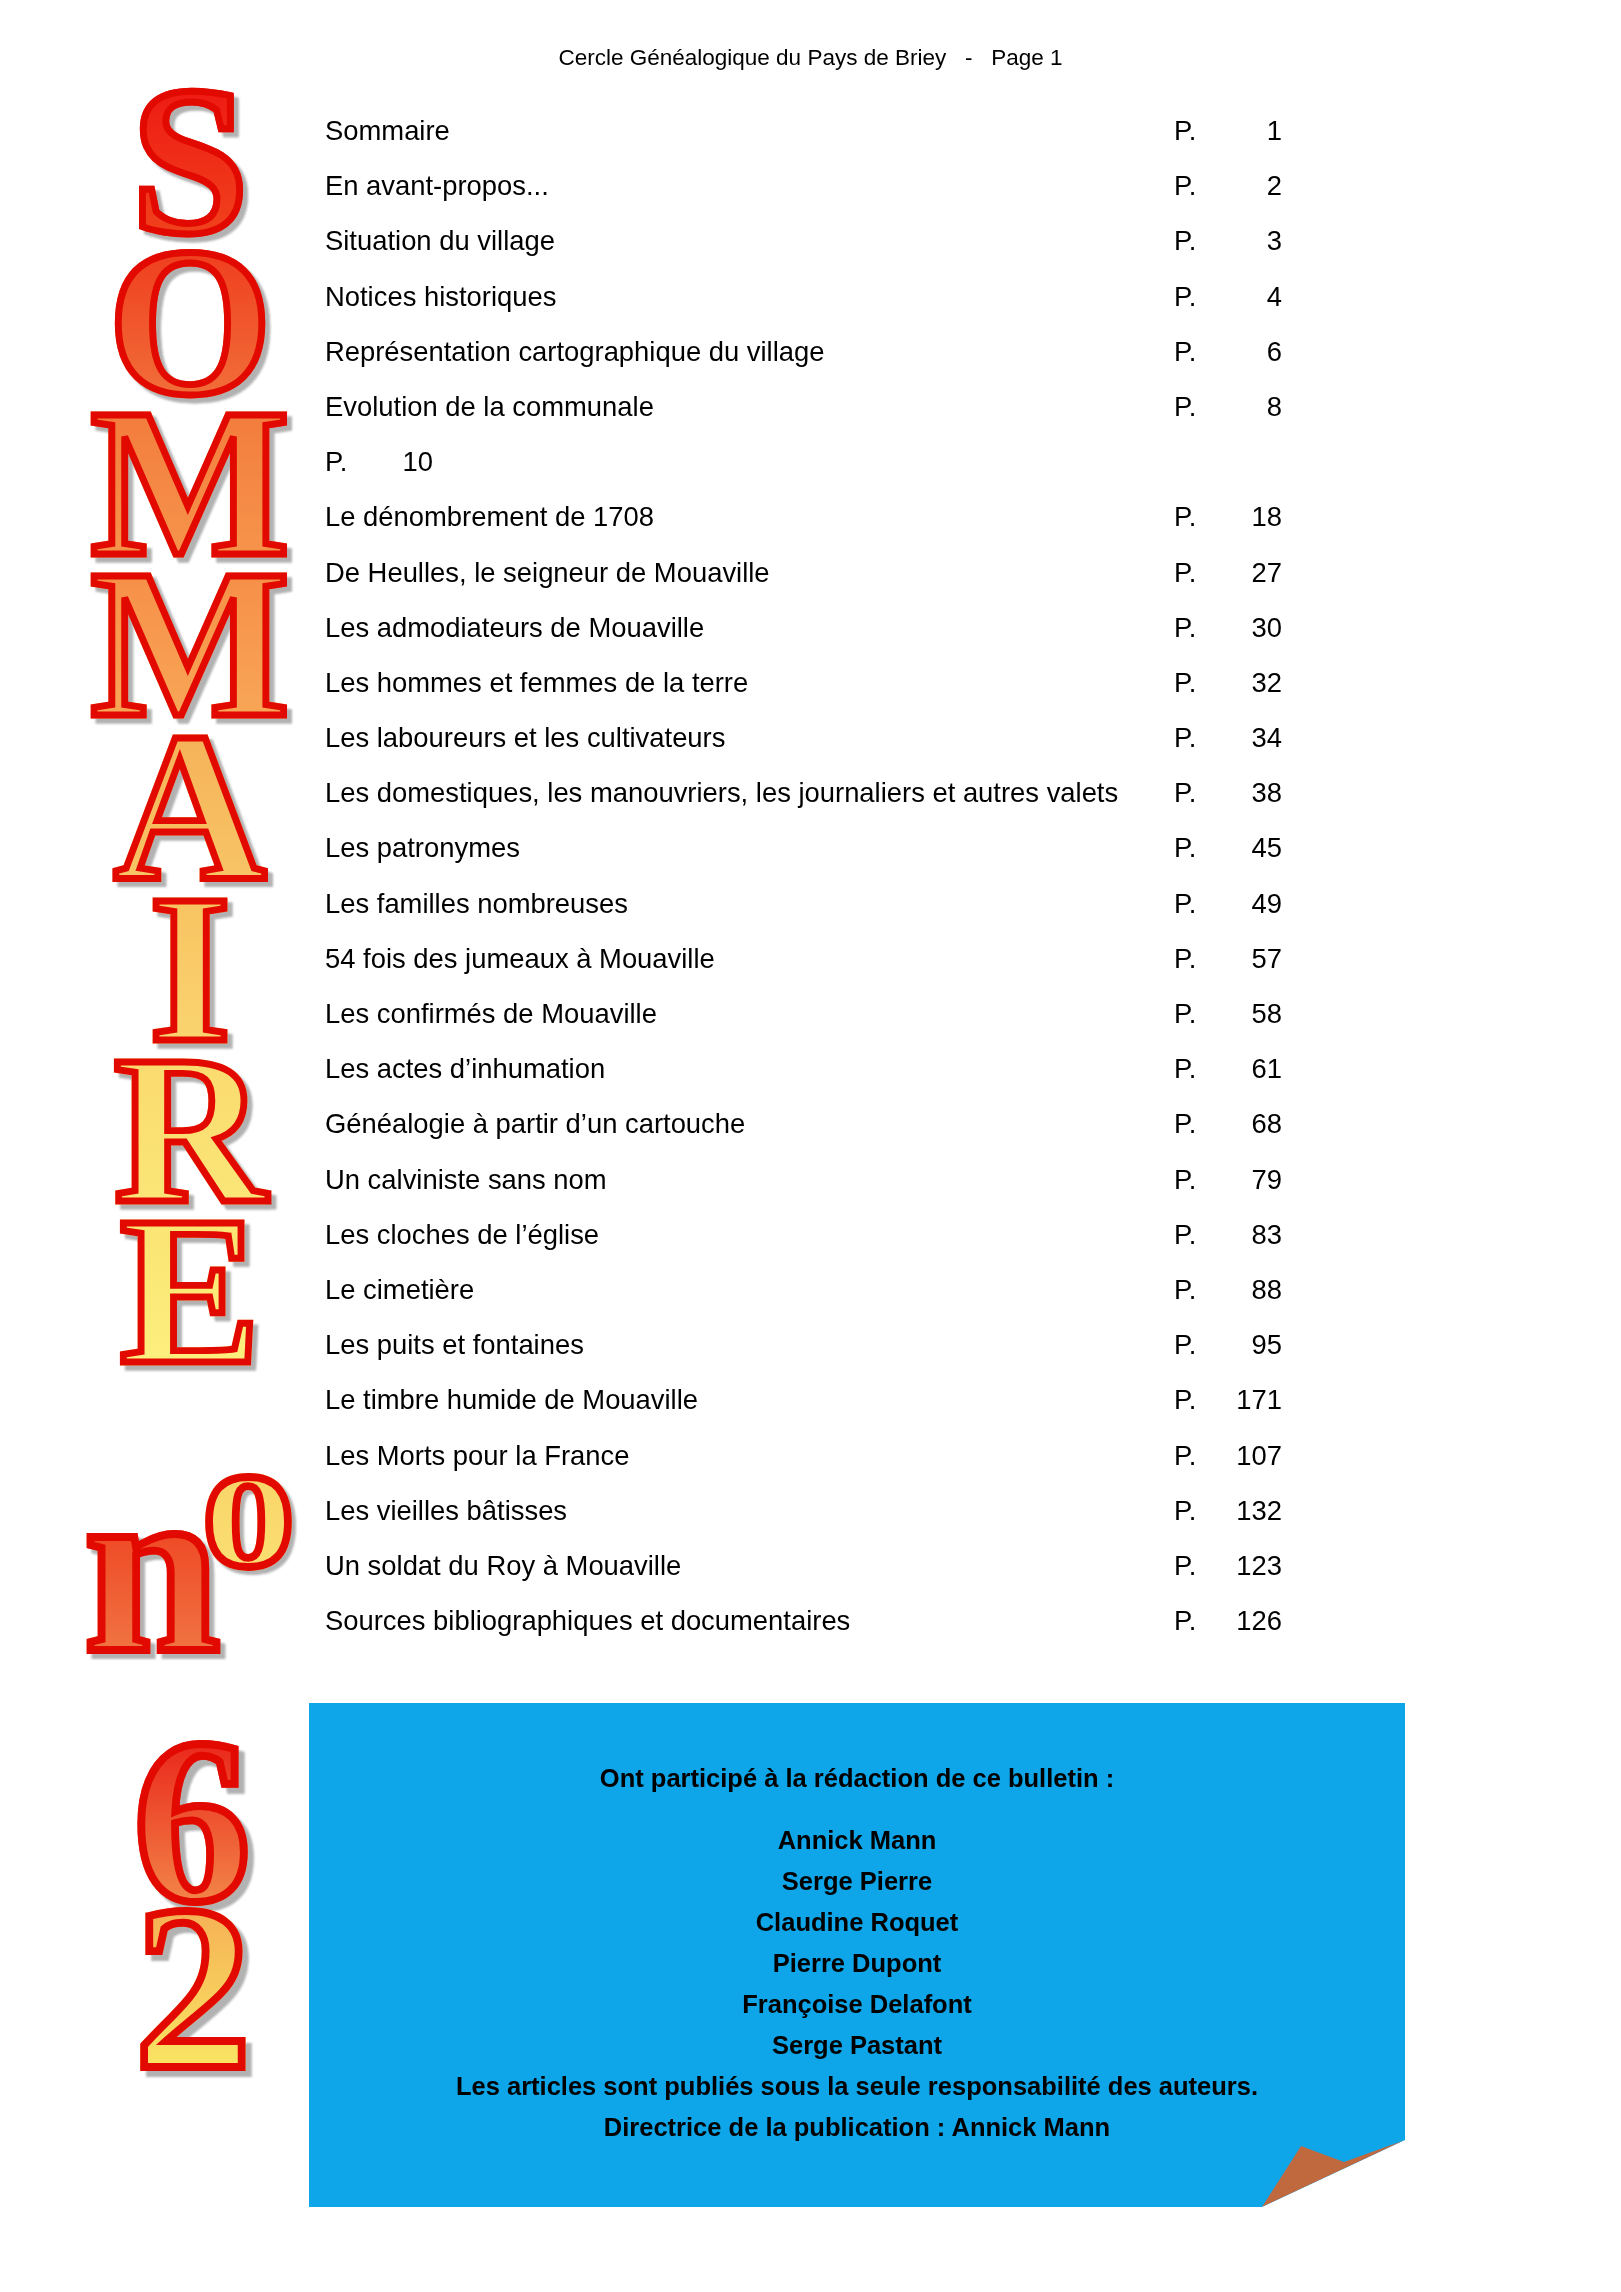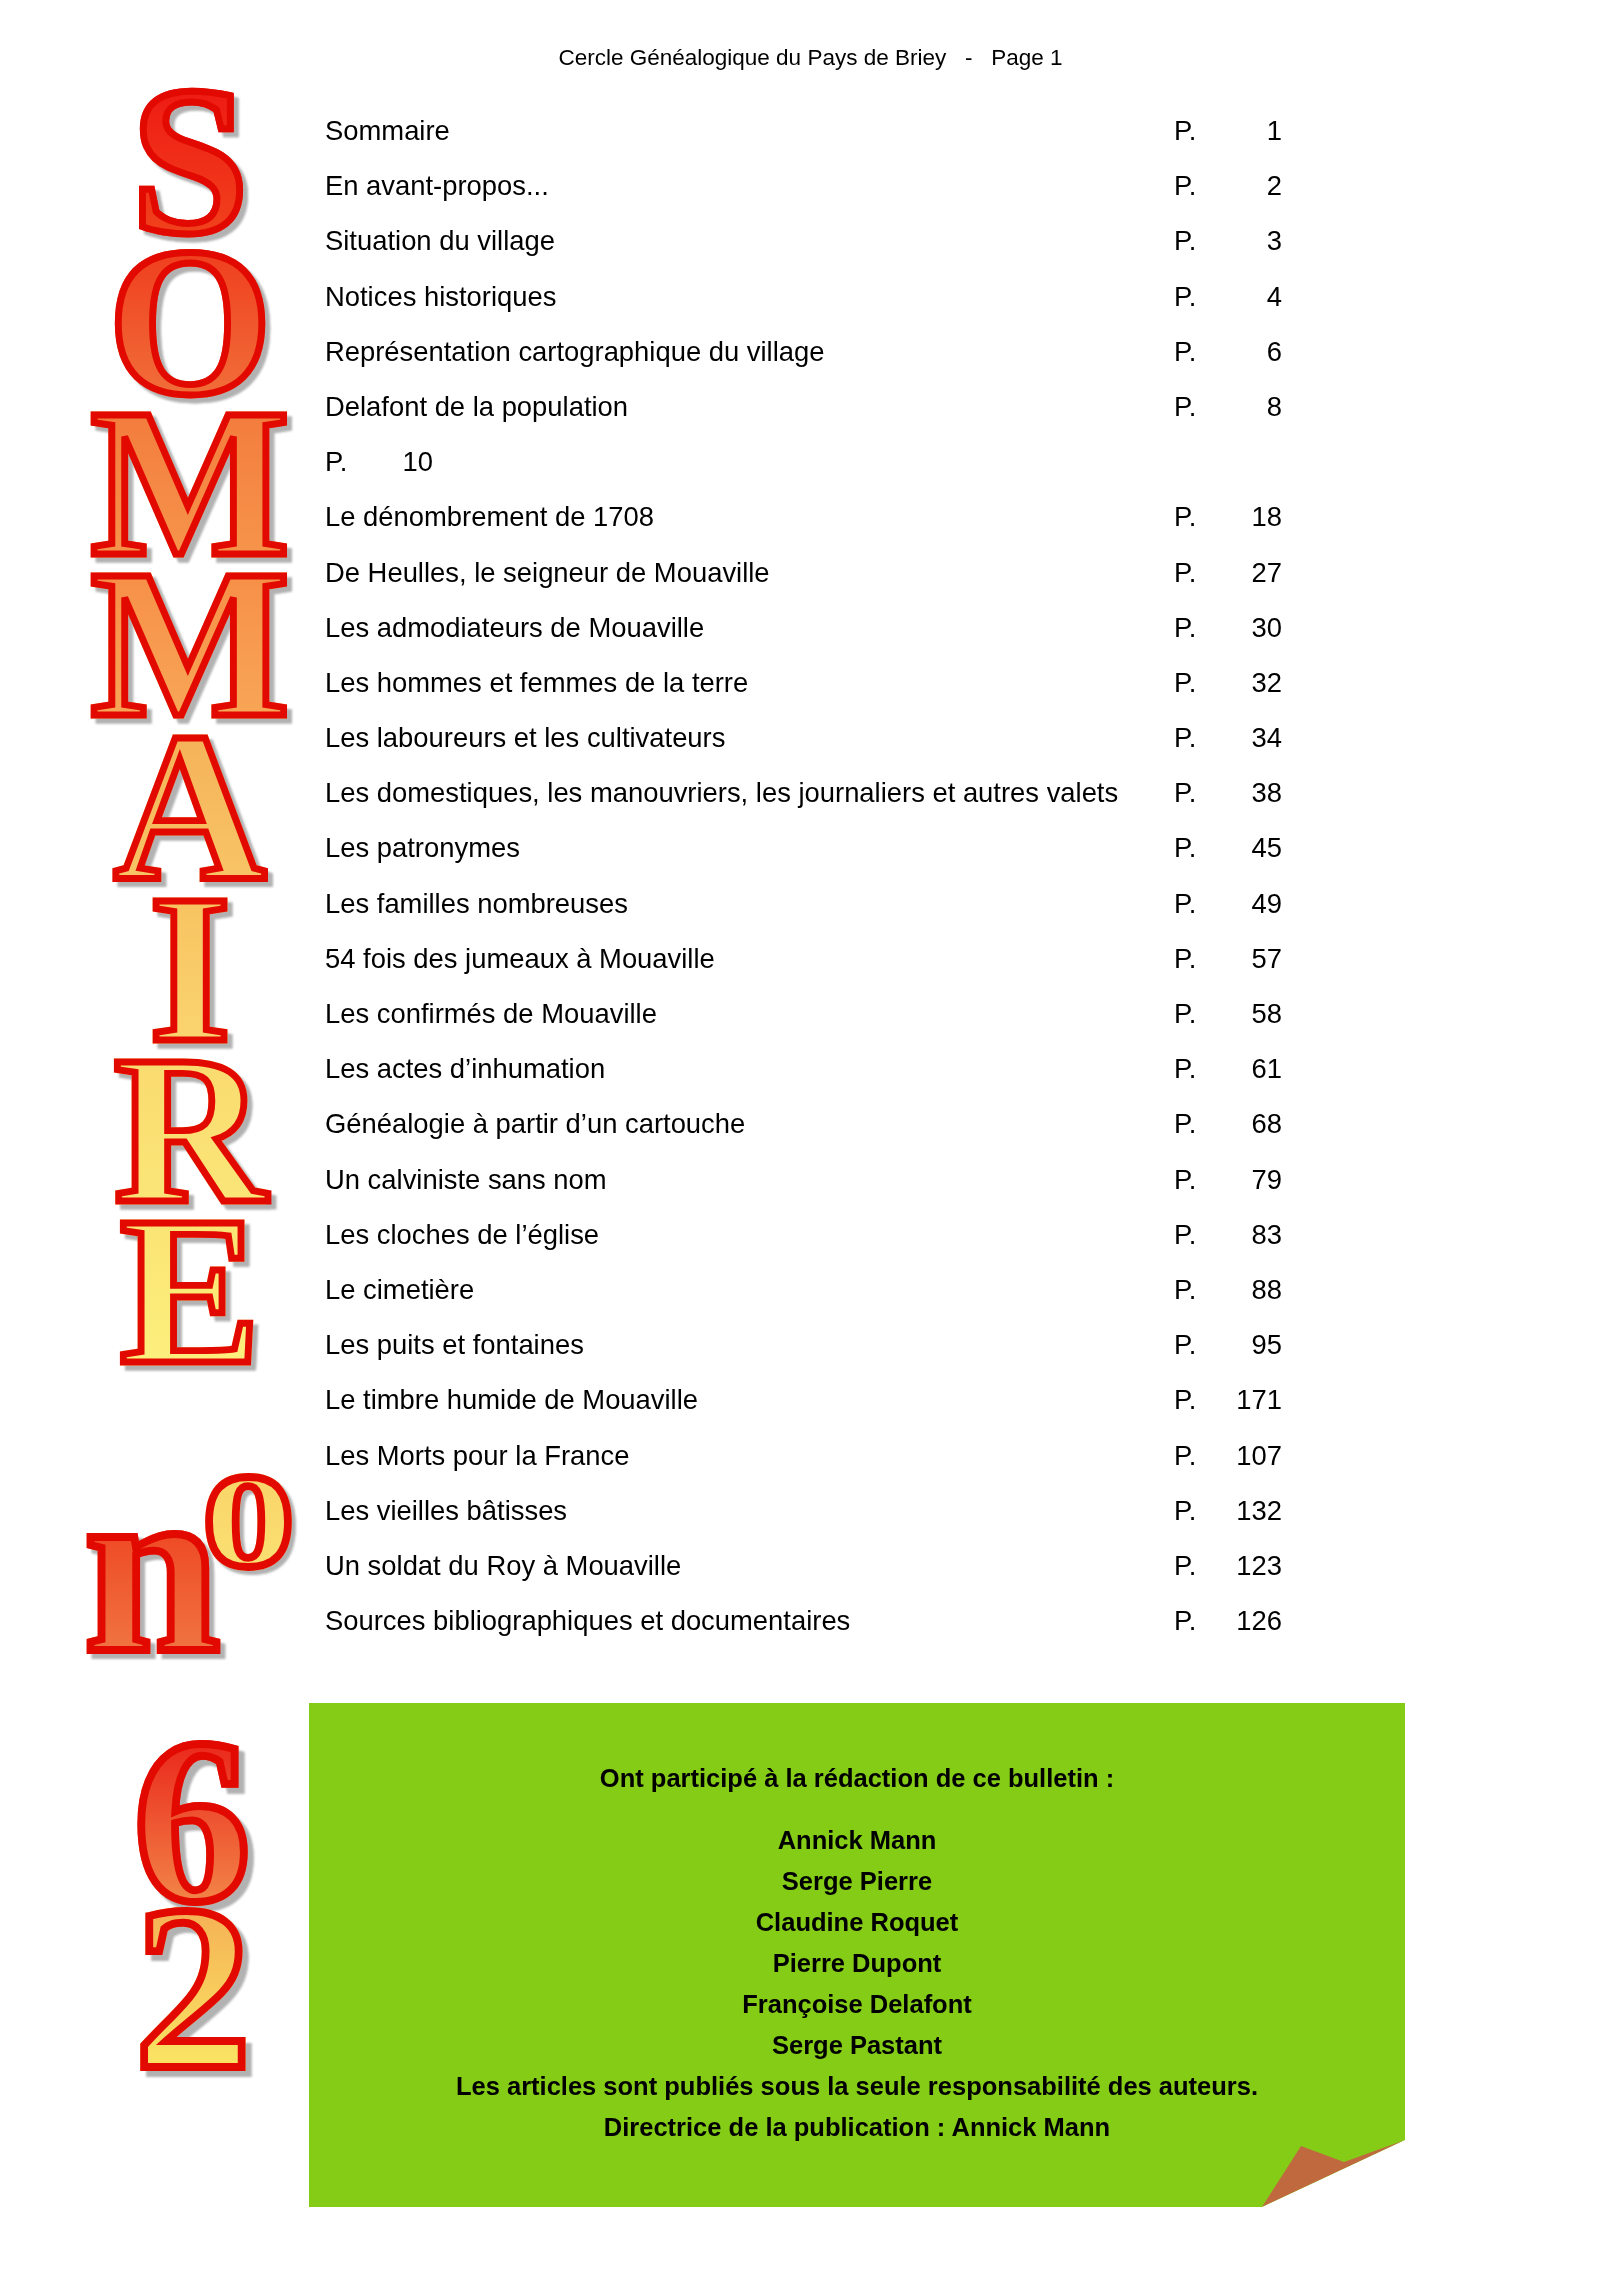--- a/index.html
+++ b/index.html
@@ -64,21 +64,21 @@
     position:absolute;left:325px;top:110px;width:961px;
     font-size:27.4px;line-height:42px;
   }
   .toc-row{display:flex;align-items:flex-end;margin-bottom:13.2px;}
   .toc-title{width:849px;}
   .toc-p{width:43px;}
   .toc-num{width:65px;text-align:right;}
   
   .credits-box{
     position:absolute;left:309px;top:1703px;width:1096px;height:504px;
-    background:#84cc16;
+    background:#0ea5e9;
     clip-path:polygon(0 0,1096px 0,1096px 437px,953px 504px,0 504px);
     text-align:center;
     font-weight:bold;
     font-size:25.5px;line-height:41px;
     padding-top:55px;
     box-sizing:border-box;
   }
   .fold{
     position:absolute;left:0;top:0;width:1096px;height:504px;
     clip-path:polygon(992px 443px,1035px 459px,1096px 437px,953px 504px);
@@ -132,21 +132,21 @@
         <div class="toc-title">Notices historiques</div>
         <div class="toc-p">P.</div>
         <div class="toc-num">4</div>
       </div>
       <div class="toc-row">
         <div class="toc-title">Représentation cartographique du village</div>
         <div class="toc-p">P.</div>
         <div class="toc-num">6</div>
       </div>
       <div class="toc-row">
-        <div class="toc-title">Delafont de la population</div>
+        <div class="toc-title">Evolution de la communale</div>
         <div class="toc-p">P.</div>
         <div class="toc-num">8</div>
       </div>
       <div class="toc-row">
         <div class="toc-p">P.</div>
         <div class="toc-num">10</div>
       </div>
       <div class="toc-row">
         <div class="toc-title">Le dénombrement de 1708</div>
         <div class="toc-p">P.</div>

